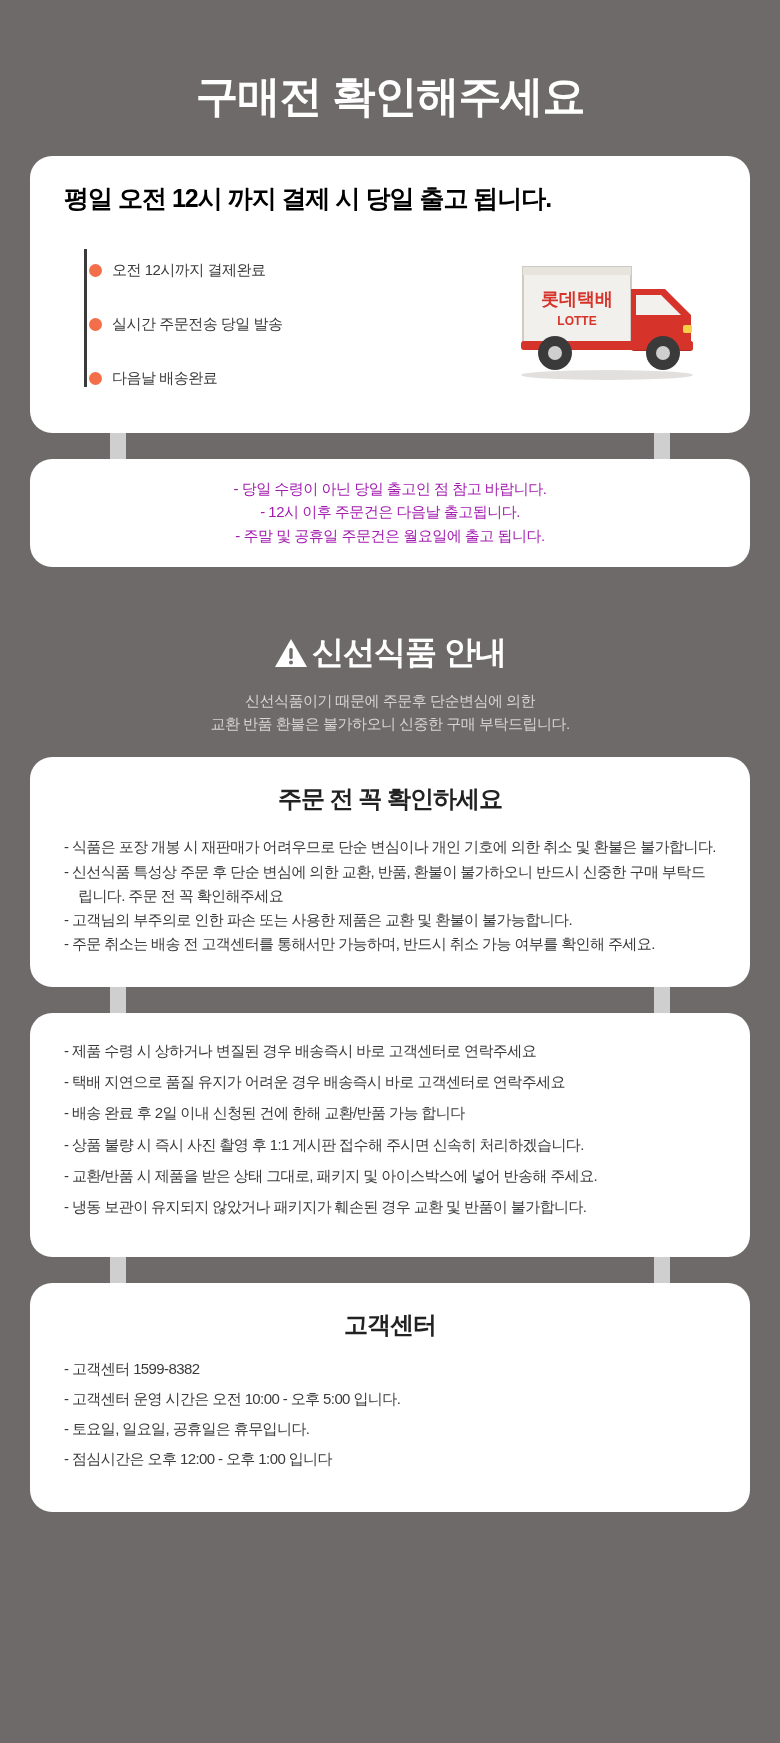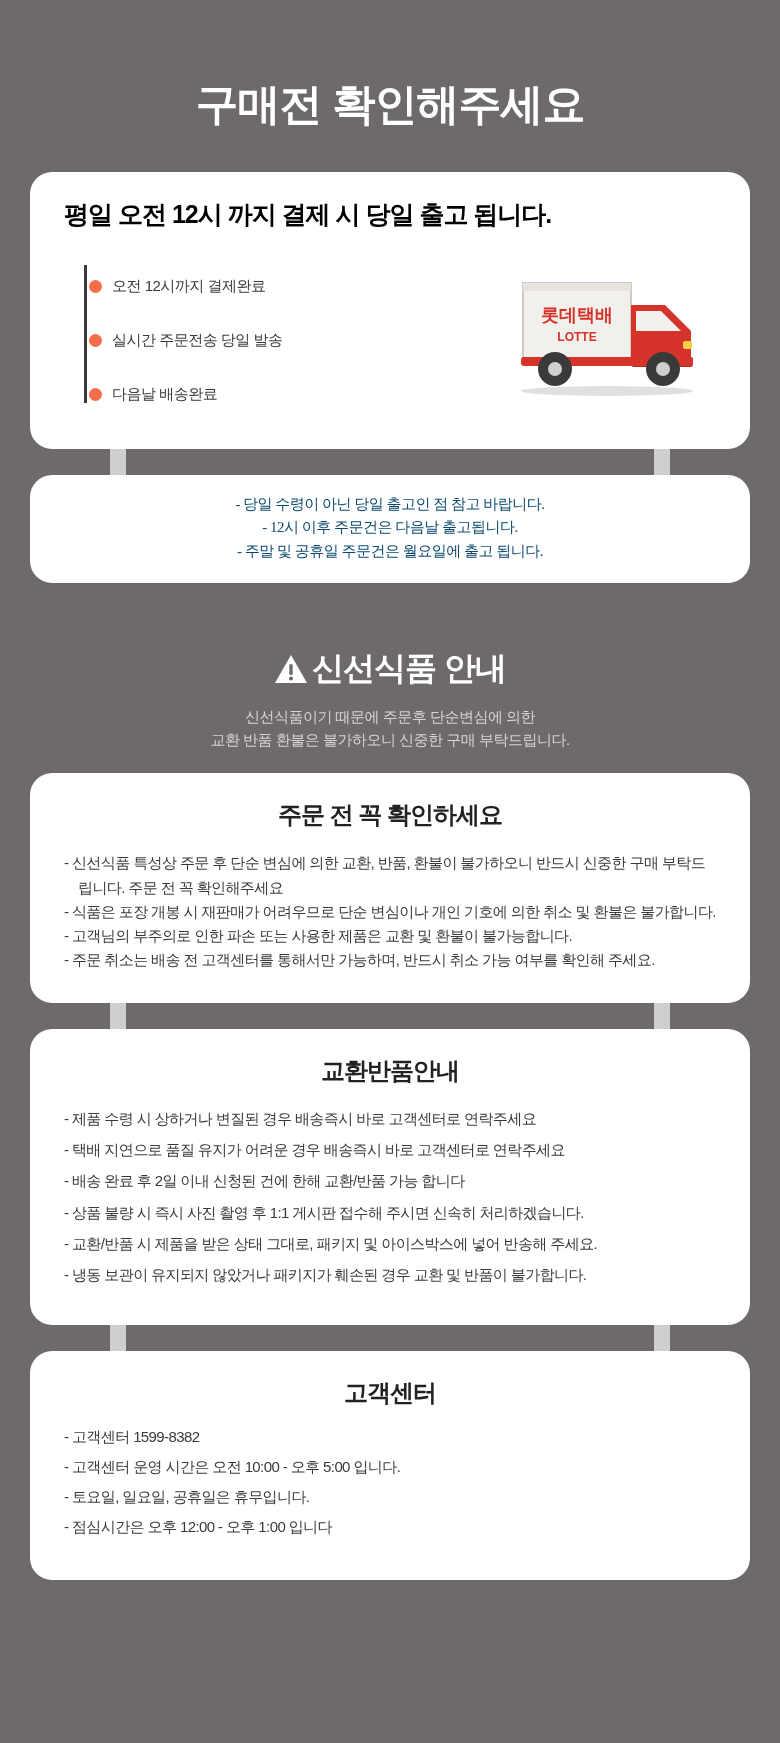--- a/index.html
+++ b/index.html
@@ -23,21 +23,21 @@
   }
 
   
   .main-title {
     text-align: center;
     color: #ffffff;
     font-size: 43px;
     font-weight: bold;
     letter-spacing: -1px;
     padding: 68px 0 30px 0;
-    margin: 8px;
+    margin: 0;
   }
 
   
   .card {
     background: #ffffff;
     border-radius: 22px;
     margin: 0 30px;
     box-sizing: border-box;
     position: relative;
     z-index: 2;
@@ -119,24 +119,23 @@
     flex: 0 0 auto;
   }
 
   
   .note-card {
     padding: 18px 20px 20px 20px;
     text-align: center;
   }
   .note-line {
     font-size: 15px;
-    color: #0c4a6e;
+    color: #a21caf;
     line-height: 1.55;
     letter-spacing: -0.5px;
-    font-family: Liberation Serif, serif;
   }
 
   
   .fresh-section {
     text-align: center;
     padding: 64px 0 22px 0;
   }
   .fresh-title {
     display: flex;
     align-items: center;
@@ -264,34 +263,33 @@
     </div>
     <div class="fresh-sub">
       <div>신선식품이기 때문에 주문후 단순변심에 의한</div>
       <div>교환 반품 환불은 불가하오니 신중한 구매 부탁드립니다.</div>
     </div>
   </div>
 
   <div class="card info-card">
     <div class="info-title">주문 전 꼭 확인하세요</div>
     <ul class="info-list tight">
+      <li>- 식품은 포장 개봉 시 재판매가 어려우므로 단순 변심이나 개인 기호에 의한 취소 및 환불은 불가합니다.</li>
       <li>- 신선식품 특성상 주문 후 단순 변심에 의한 교환, 반품, 환불이 불가하오니 반드시 신중한 구매 부탁드립니다. 주문 전 꼭 확인해주세요</li>
-      <li>- 식품은 포장 개봉 시 재판매가 어려우므로 단순 변심이나 개인 기호에 의한 취소 및 환불은 불가합니다.</li>
       <li>- 고객님의 부주의로 인한 파손 또는 사용한 제품은 교환 및 환불이 불가능합니다.</li>
       <li>- 주문 취소는 배송 전 고객센터를 통해서만 가능하며, 반드시 취소 가능 여부를 확인해 주세요.</li>
     </ul>
   </div>
 
   <div class="connector-wrap">
     <div class="connector left"></div>
     <div class="connector right"></div>
   </div>
 
   <div class="card info-card">
-    <div class="info-title">교환반품안내</div>
     <ul class="info-list loose">
       <li>- 제품 수령 시 상하거나 변질된 경우 배송즉시 바로 고객센터로 연락주세요</li>
       <li>- 택배 지연으로 품질 유지가 어려운 경우 배송즉시 바로 고객센터로 연락주세요</li>
       <li>- 배송 완료 후 2일 이내 신청된 건에 한해 교환/반품 가능 합니다</li>
       <li>- 상품 불량 시 즉시 사진 촬영 후 1:1 게시판  접수해 주시면 신속히 처리하겠습니다.</li>
       <li>- 교환/반품 시 제품을 받은 상태 그대로, 패키지 및 아이스박스에 넣어 반송해 주세요.</li>
       <li>- 냉동 보관이 유지되지 않았거나 패키지가 훼손된 경우 교환 및 반품이 불가합니다.</li>
     </ul>
   </div>
 

